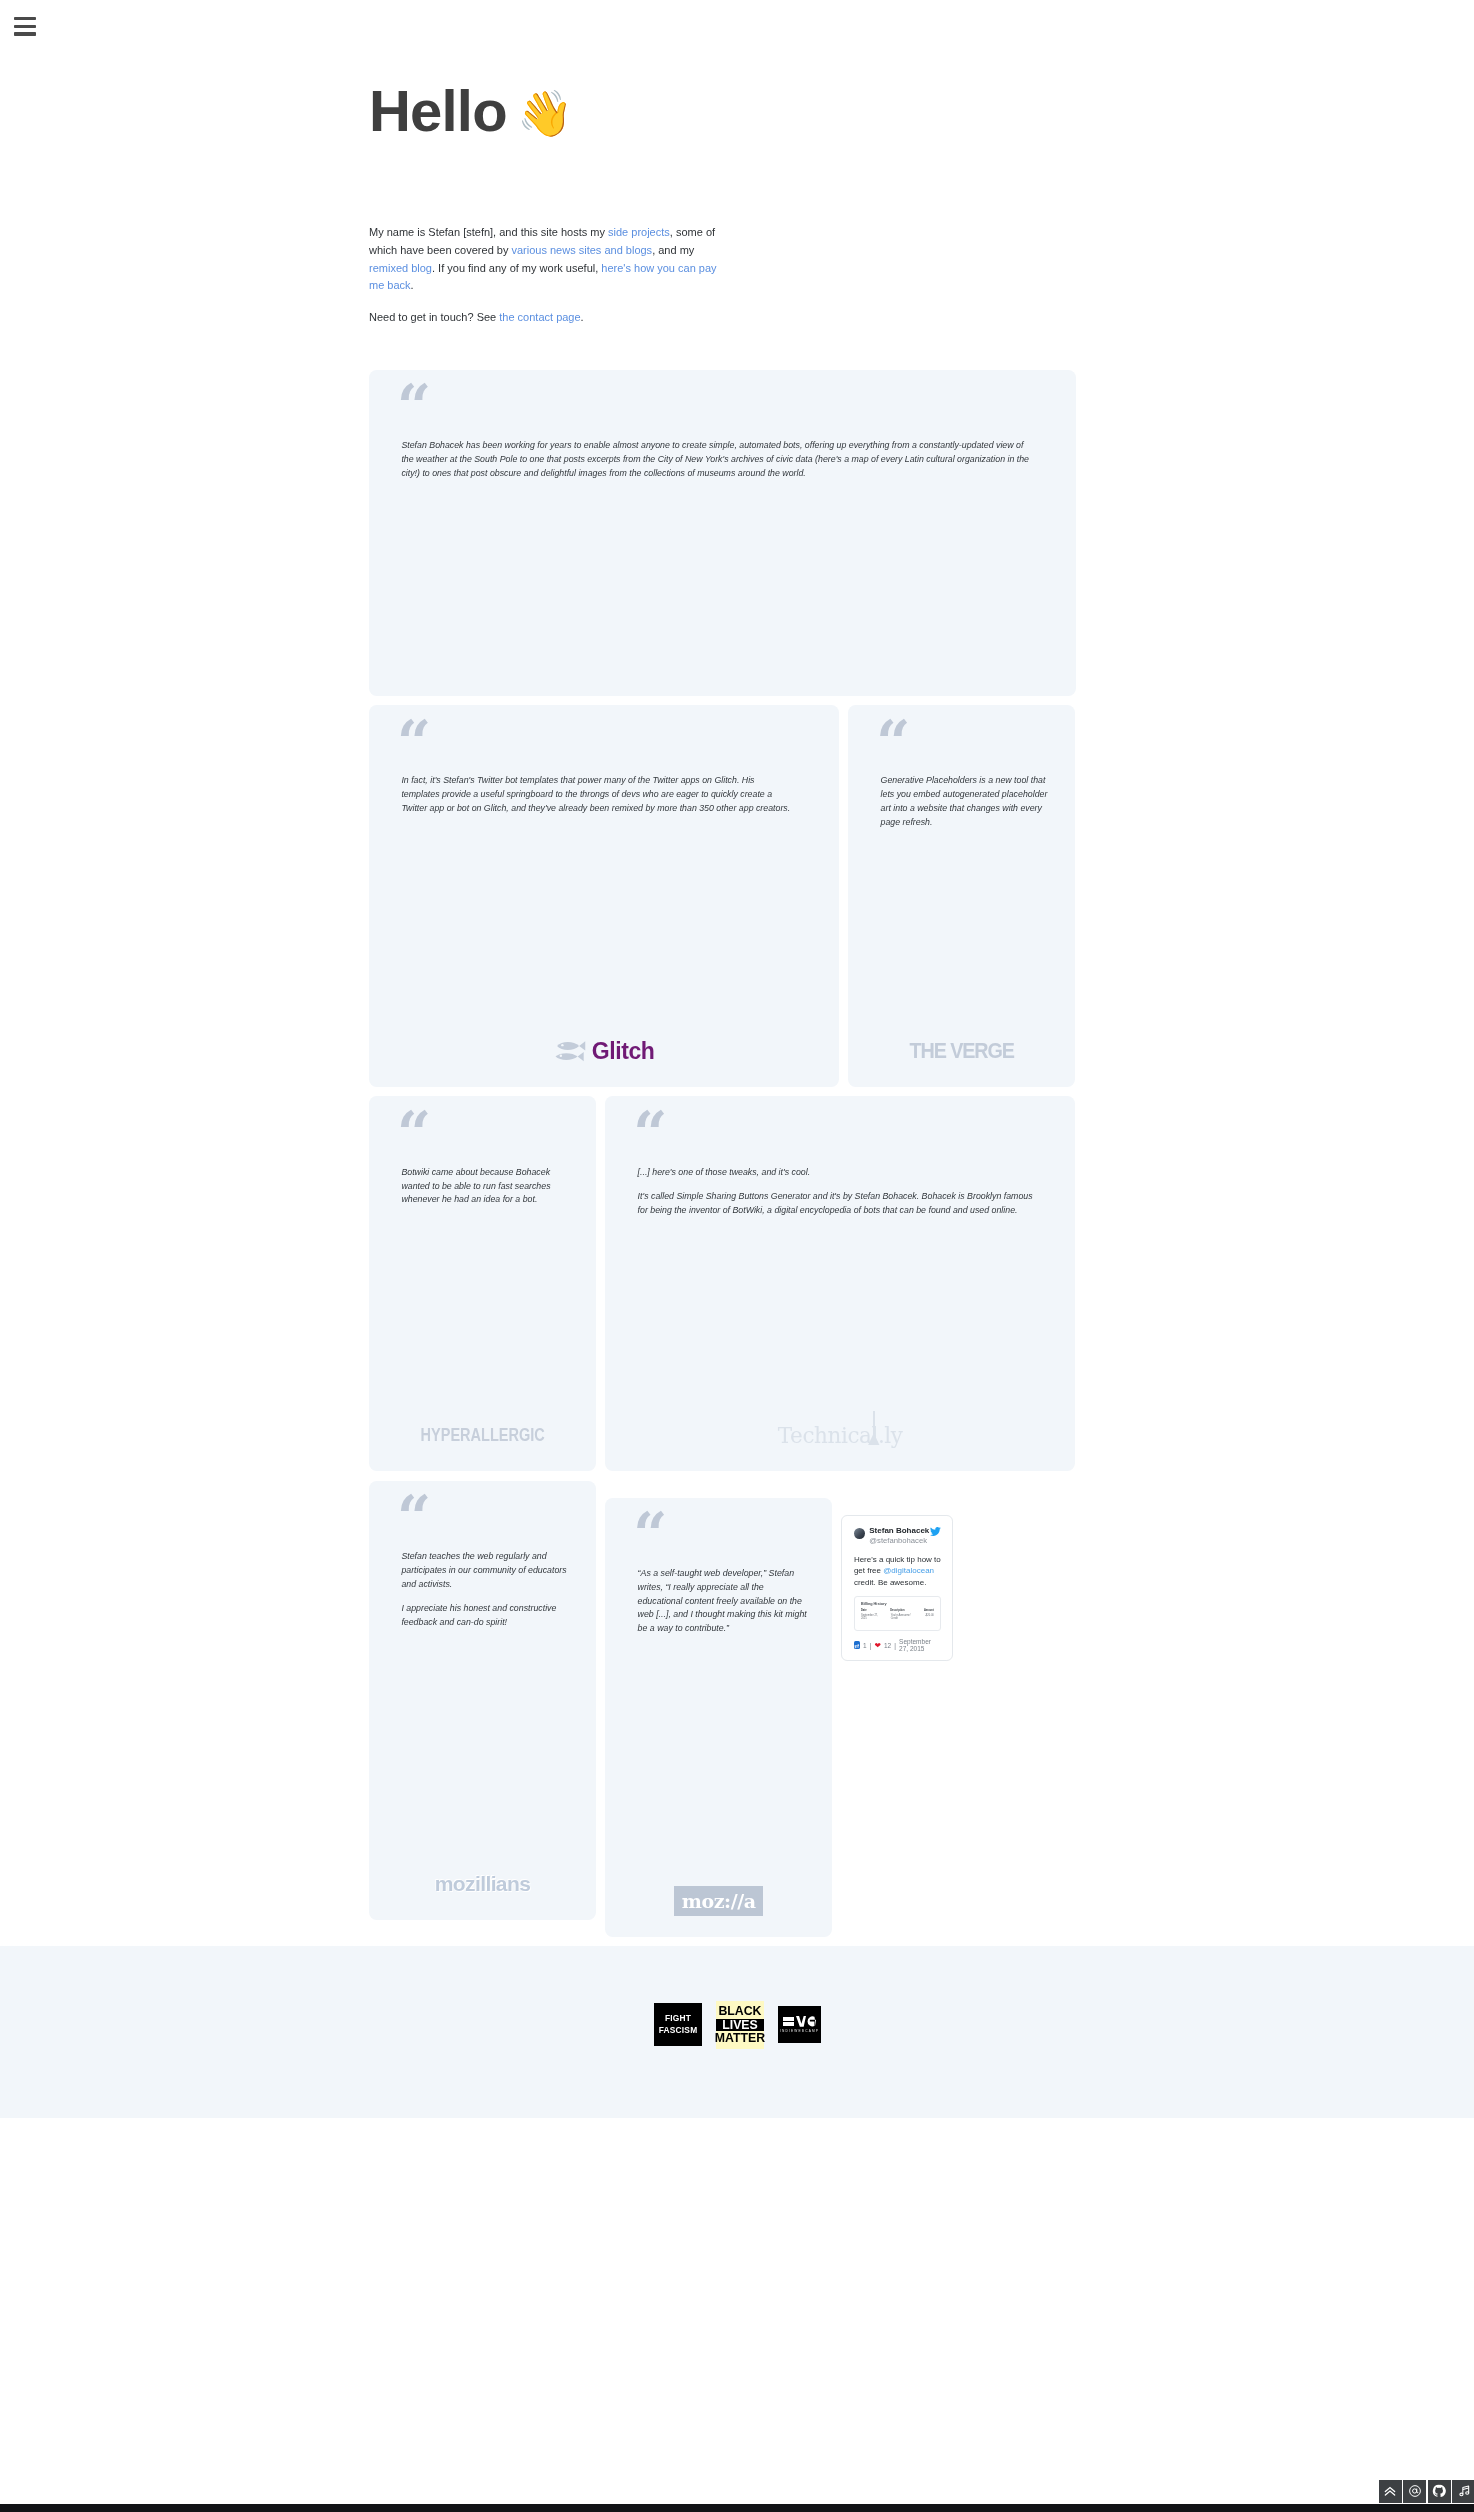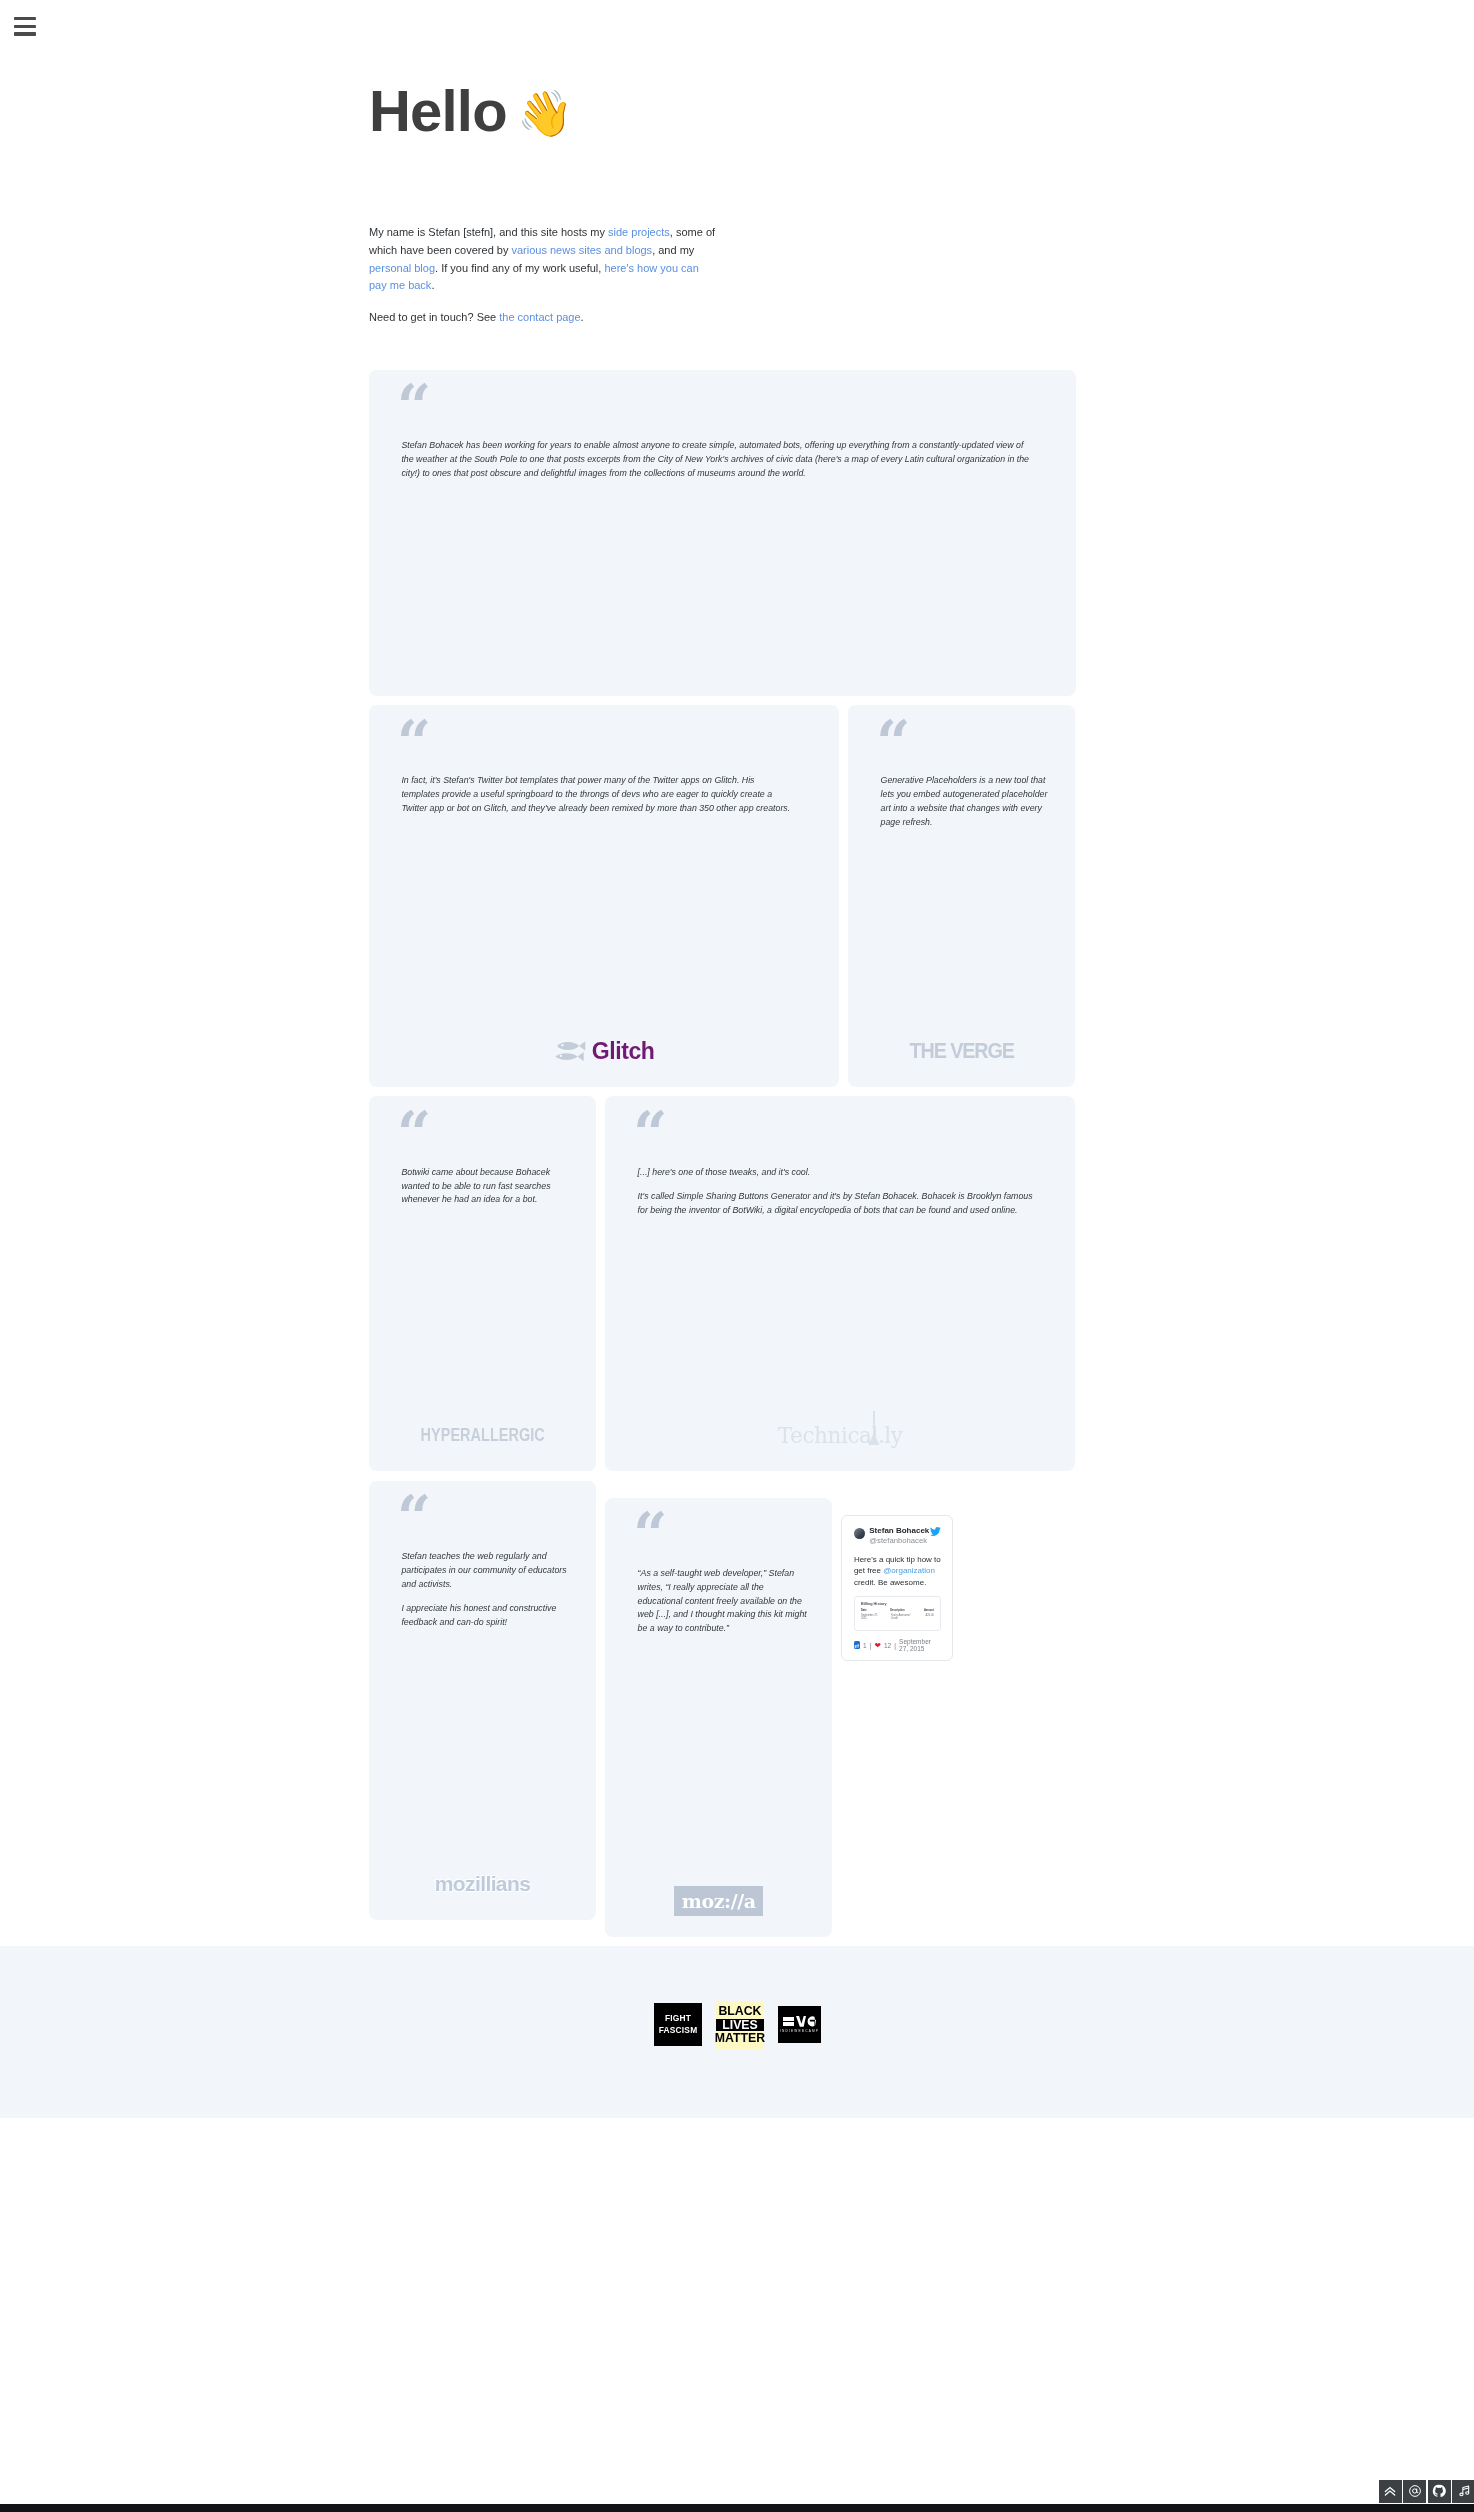--- a/index.html
+++ b/index.html
@@ -381,21 +381,21 @@
  <div class="inner">
 
   <div class="hero">
     <h1>
       <span>Hello</span>
       <span class="wave">👋</span>
     </h1>
   </div>
 
   <div class="intro">
-    <p><span>My name is Stefan [stefn], and this site hosts my </span><a href="#">side projects</a><span>, some of which have been covered by </span><a href="#">various news sites and blogs</a><span>, and my </span><a href="#">personal blog</a><span>. If you find any of my work useful, </span><a href="#">here's how you can pay me back</a><span>.</span></p>
+    <p><span>My name is Stefan [stefn], and this site hosts my </span><a href="#">side projects</a><span>, some of which have been covered by </span><a href="#">various news sites and blogs</a><span>, and my </span><a href="#">remixed blog</a><span>. If you find any of my work useful, </span><a href="#">here's how you can pay me back</a><span>.</span></p>
     <p><span>Need to get in touch? See </span><a href="#">the contact page</a><span>.</span></p>
   </div>
 
   <div class="quotes">
 
     <div class="qrow">
       <div class="card" style="width:707px;height:326px;">
         <div class="qmark">“</div>
         <div class="qtext" style="padding-left:15.4px;padding-right:23px;">
           <p>Stefan Bohacek has been working for years to enable almost anyone to create simple, automated bots, offering up everything from a constantly-updated view of the weather at the South Pole to one that posts excerpts from the City of New York's archives of civic data (here's a map of every Latin cultural organization in the city!) to ones that post obscure and delightful images from the collections of museums around the world.</p>
@@ -492,21 +492,21 @@
             <div class="tw-name">Stefan Bohacek</div>
             <div class="tw-handle">@stefanbohacek</div>
           </div>
           <span class="tw-bird">
             <svg width="10.8" height="9.2" viewBox="0 0 24 20">
               <path fill="#1da1f2" d="M24 2.3a9.7 9.7 0 0 1-2.8.8A4.9 4.9 0 0 0 23.3.4a9.8 9.8 0 0 1-3.1 1.2A4.9 4.9 0 0 0 11.8 6 13.9 13.9 0 0 1 1.7.9 4.9 4.9 0 0 0 3.2 7.5 4.9 4.9 0 0 1 1 6.9v.1a4.9 4.9 0 0 0 3.9 4.8 4.9 4.9 0 0 1-2.2.1 4.9 4.9 0 0 0 4.6 3.4A9.9 9.9 0 0 1 0 17.4 13.9 13.9 0 0 0 7.5 19.6c9.1 0 14-7.5 14-14v-.6A10 10 0 0 0 24 2.3z"></path>
             </svg>
           </span>
         </div>
 
-        <div class="tw-body"><span>Here's a quick tip how to get free </span><a href="#">@organization</a><span> credit. Be awesome.</span></div>
+        <div class="tw-body"><span>Here's a quick tip how to get free </span><a href="#">@digitalocean</a><span> credit. Be awesome.</span></div>
 
         <div class="tw-img">
           <div class="bh-title">Billing History</div>
           <div class="bh-row bh-head">
             <span>Date</span>
             <span>Description</span>
             <span>Amount</span>
           </div>
           <div class="bh-row">
             <span>September 27, 2015</span>

